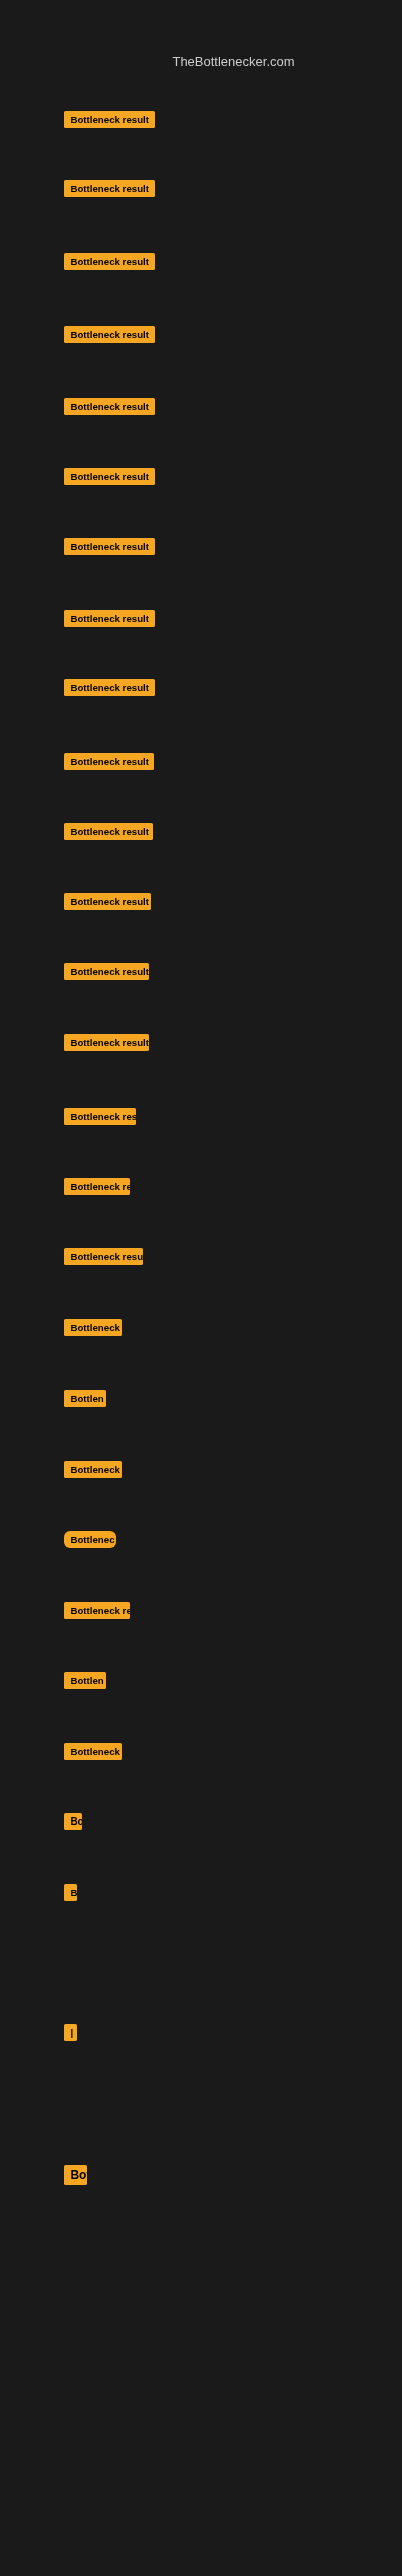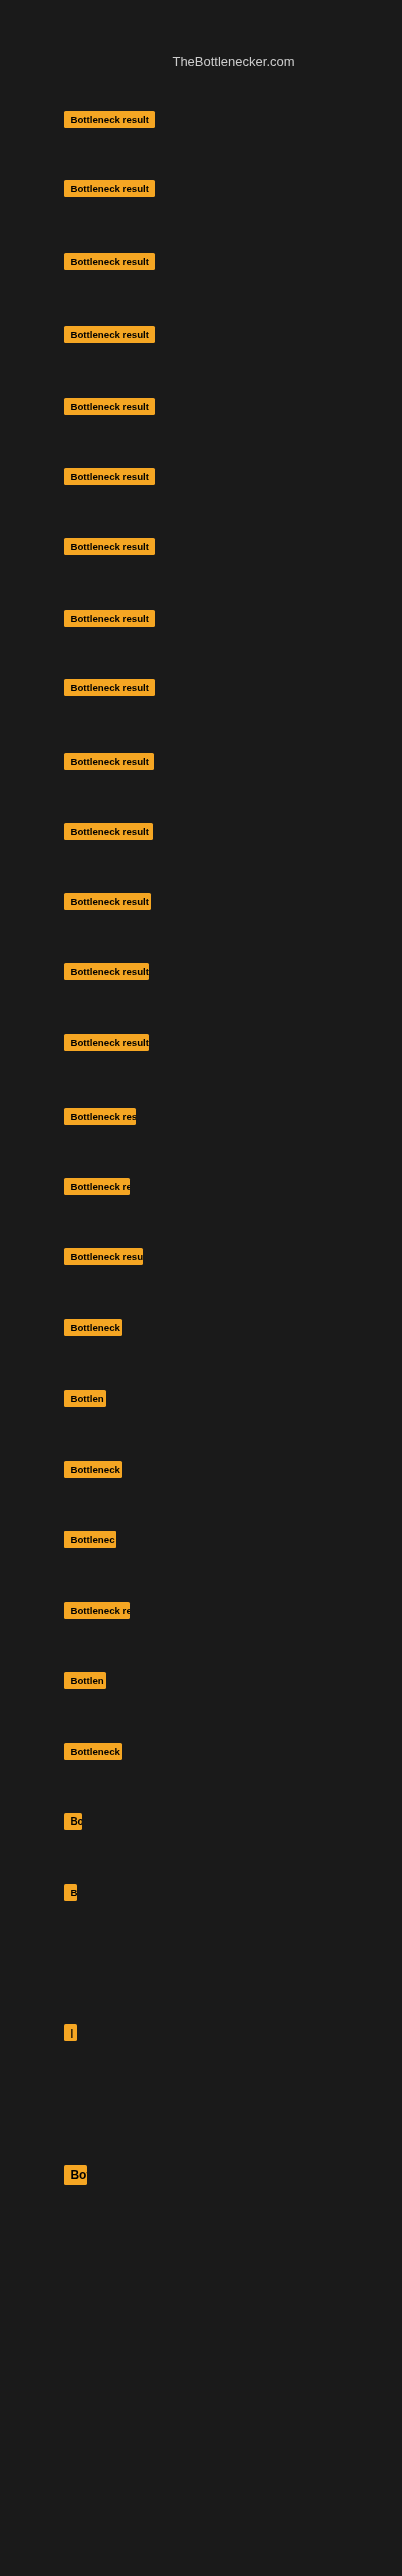--- a/index.html
+++ b/index.html
@@ -43,21 +43,21 @@
     <div style="position: absolute; left: 0px; top: 712px; background-color: rgb(245, 166, 35); color: rgb(0, 0, 0); font-size: 9.7px; font-weight: bold; padding: 3.2px 6.4px; border-radius: 1.6px; max-width: 89px; overflow: hidden; white-space: nowrap; display: inline-block;">Bottleneck result</div>
     <div style="position: absolute; left: 0px; top: 782px; background-color: rgb(245, 166, 35); color: rgb(0, 0, 0); font-size: 9.7px; font-weight: bold; padding: 3.2px 6.4px; border-radius: 1.6px; max-width: 87px; overflow: hidden; white-space: nowrap; display: inline-block;">Bottleneck result</div>
     <div style="position: absolute; left: 0px; top: 852px; background-color: rgb(245, 166, 35); color: rgb(0, 0, 0); font-size: 9.7px; font-weight: bold; padding: 3.2px 6.4px; border-radius: 1.6px; max-width: 85px; overflow: hidden; white-space: nowrap; display: inline-block;">Bottleneck result</div>
     <div style="position: absolute; left: 0px; top: 923px; background-color: rgb(245, 166, 35); color: rgb(0, 0, 0); font-size: 9.7px; font-weight: bold; padding: 3.2px 6.4px; border-radius: 1.6px; max-width: 85px; overflow: hidden; white-space: nowrap; display: inline-block;">Bottleneck result</div>
     <div style="position: absolute; left: 0px; top: 997px; background-color: rgb(245, 166, 35); color: rgb(0, 0, 0); font-size: 9.7px; font-weight: bold; padding: 3.2px 6.4px; border-radius: 1.6px; max-width: 72px; overflow: hidden; white-space: nowrap; display: inline-block;">Bottleneck result</div>
     <div style="position: absolute; left: 0px; top: 1067px; background-color: rgb(245, 166, 35); color: rgb(0, 0, 0); font-size: 9.7px; font-weight: bold; padding: 3.2px 6.4px; border-radius: 1.6px; max-width: 66px; overflow: hidden; white-space: nowrap; display: inline-block;">Bottleneck re</div>
     <div style="position: absolute; left: 0px; top: 1137px; background-color: rgb(245, 166, 35); color: rgb(0, 0, 0); font-size: 9.7px; font-weight: bold; padding: 3.2px 6.4px; border-radius: 1.6px; max-width: 79px; overflow: hidden; white-space: nowrap; display: inline-block;">Bottleneck resul</div>
     <div style="position: absolute; left: 0px; top: 1208px; background-color: rgb(245, 166, 35); color: rgb(0, 0, 0); font-size: 9.7px; font-weight: bold; padding: 3.2px 6.4px; border-radius: 1.6px; max-width: 58px; overflow: hidden; white-space: nowrap; display: inline-block;">Bottleneck</div>
     <div style="position: absolute; left: 0px; top: 1279px; background-color: rgb(245, 166, 35); color: rgb(0, 0, 0); font-size: 9.7px; font-weight: bold; padding: 3.2px 6.4px; border-radius: 1.6px; max-width: 42px; overflow: hidden; white-space: nowrap; display: inline-block;">Bottlen</div>
     <div style="position: absolute; left: 0px; top: 1350px; background-color: rgb(245, 166, 35); color: rgb(0, 0, 0); font-size: 9.7px; font-weight: bold; padding: 3.2px 6.4px; border-radius: 1.6px; max-width: 58px; overflow: hidden; white-space: nowrap; display: inline-block;">Bottleneck</div>
-    <div style="position: absolute; left: 0px; top: 1420px; background-color: rgb(245, 166, 35); color: rgb(0, 0, 0); font-size: 9.7px; font-weight: bold; padding: 3.2px 6.4px; border-radius: 1px; max-width: 52px; overflow: hidden; white-space: nowrap; display: inline-block;">Bottlenec</div>
+    <div style="position: absolute; left: 0px; top: 1420px; background-color: rgb(245, 166, 35); color: rgb(0, 0, 0); font-size: 9.7px; font-weight: bold; padding: 3.2px 6.4px; border-radius: 6px; max-width: 52px; overflow: hidden; white-space: nowrap; display: inline-block;">Bottlenec</div>
     <div style="position: absolute; left: 0px; top: 1491px; background-color: rgb(245, 166, 35); color: rgb(0, 0, 0); font-size: 9.7px; font-weight: bold; padding: 3.2px 6.4px; border-radius: 1.6px; max-width: 66px; overflow: hidden; white-space: nowrap; display: inline-block;">Bottleneck re</div>
     <div style="position: absolute; left: 0px; top: 1561px; background-color: rgb(245, 166, 35); color: rgb(0, 0, 0); font-size: 9.7px; font-weight: bold; padding: 3.2px 6.4px; border-radius: 1.6px; max-width: 42px; overflow: hidden; white-space: nowrap; display: inline-block;">Bottlen</div>
     <div style="position: absolute; left: 0px; top: 1632px; background-color: rgb(245, 166, 35); color: rgb(0, 0, 0); font-size: 9.7px; font-weight: bold; padding: 3.2px 6.4px; border-radius: 1.6px; max-width: 58px; overflow: hidden; white-space: nowrap; display: inline-block;">Bottleneck</div>
     <div style="position: absolute; left: 0px; top: 1702px; background-color: rgb(245, 166, 35); color: rgb(0, 0, 0); font-size: 10px; font-weight: bold; padding: 3.2px 6.4px; border-radius: 1.6px; max-width: 17.7px; overflow: hidden; white-space: nowrap; display: inline-block;">Bo</div>
     <div style="position: absolute; left: 0px; top: 1773px; background-color: rgb(245, 166, 35); color: rgb(0, 0, 0); font-size: 9.7px; font-weight: bold; padding: 3.2px 6.4px; border-radius: 1.6px; max-width: 9.7px; overflow: hidden; white-space: nowrap; display: inline-block;">B</div>
     <div style="position: absolute; left: 0px; top: 1913px; background-color: rgb(245, 166, 35); color: rgb(0, 0, 0); font-size: 9.7px; font-weight: bold; padding: 3.2px 6.4px; border-radius: 1.6px; max-width: 6.4px; overflow: hidden; white-space: nowrap; display: inline-block;">|</div>
     <div style="position: absolute; left: 0px; top: 2054px; background-color: rgb(245, 166, 35); color: rgb(0, 0, 0); font-size: 12px; font-weight: bold; padding: 3.2px 6.4px; border-radius: 1.6px; max-width: 22.5px; overflow: hidden; white-space: nowrap; display: inline-block;">Bot</div>
   </div>
 
 

